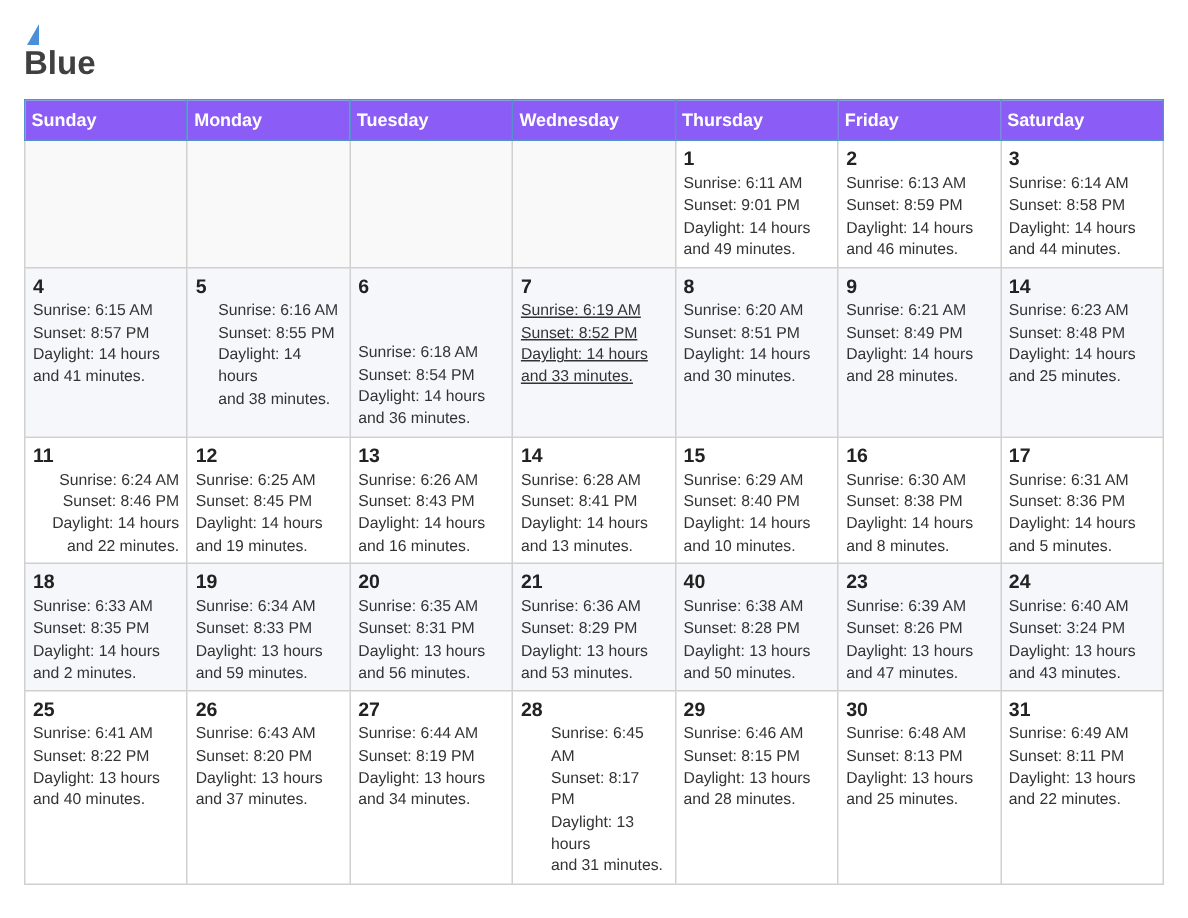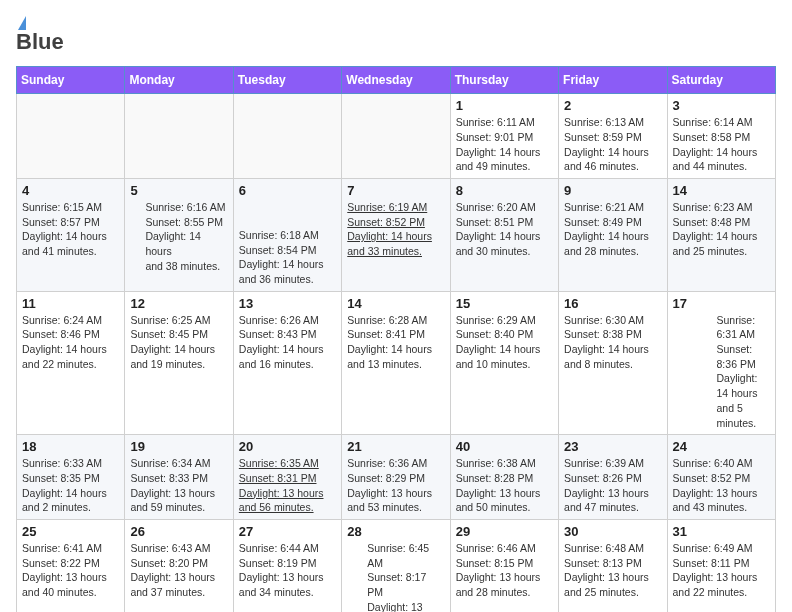--- a/index.html
+++ b/index.html
@@ -192,21 +192,21 @@
           <span class="day-num">14</span>
           <div class="day-info" style="white-space: pre-line;">Sunrise: 6:23 AM
 Sunset: 8:48 PM
 Daylight: 14 hours
 and 25 minutes.</div>
         </td>
       </tr>
       <tr>
         <td>
           <span class="day-num">11</span>
-          <div class="day-info" style="white-space: pre-line;">Sunrise: 6:24 AM
+          <div class="day-info" style="white-space: pre-line; text-align: right;">Sunrise: 6:24 AM
 Sunset: 8:46 PM
 Daylight: 14 hours
 and 22 minutes.</div>
         </td>
         <td>
           <span class="day-num">12</span>
           <div class="day-info" style="white-space: pre-line;">Sunrise: 6:25 AM
 Sunset: 8:45 PM
 Daylight: 14 hours
 and 19 minutes.</div>
@@ -234,21 +234,21 @@
         </td>
         <td>
           <span class="day-num">16</span>
           <div class="day-info" style="white-space: pre-line;">Sunrise: 6:30 AM
 Sunset: 8:38 PM
 Daylight: 14 hours
 and 8 minutes.</div>
         </td>
         <td>
           <span class="day-num">17</span>
-          <div class="day-info" style="white-space: pre-line; margin-left: 44px;">Sunrise: 6:31 AM
+          <div class="day-info" style="white-space: pre-line;">Sunrise: 6:31 AM
 Sunset: 8:36 PM
 Daylight: 14 hours
 and 5 minutes.</div>
         </td>
       </tr>
       <tr>
         <td>
           <span class="day-num">18</span>
           <div class="day-info" style="white-space: pre-line;">Sunrise: 6:33 AM
 Sunset: 8:35 PM
@@ -257,21 +257,21 @@
         </td>
         <td>
           <span class="day-num">19</span>
           <div class="day-info" style="white-space: pre-line;">Sunrise: 6:34 AM
 Sunset: 8:33 PM
 Daylight: 13 hours
 and 59 minutes.</div>
         </td>
         <td>
           <span class="day-num">20</span>
-          <div class="day-info" style="white-space: pre-line; text-decoration: underline;">Sunrise: 6:35 AM
+          <div class="day-info" style="white-space: pre-line;">Sunrise: 6:35 AM
 Sunset: 8:31 PM
 Daylight: 13 hours
 and 56 minutes.</div>
         </td>
         <td>
           <span class="day-num">21</span>
           <div class="day-info" style="white-space: pre-line;">Sunrise: 6:36 AM
 Sunset: 8:29 PM
 Daylight: 13 hours
 and 53 minutes.</div>
@@ -286,21 +286,21 @@
         <td>
           <span class="day-num">23</span>
           <div class="day-info" style="white-space: pre-line;">Sunrise: 6:39 AM
 Sunset: 8:26 PM
 Daylight: 13 hours
 and 47 minutes.</div>
         </td>
         <td>
           <span class="day-num">24</span>
           <div class="day-info" style="white-space: pre-line;">Sunrise: 6:40 AM
-Sunset: 8:52 PM
+Sunset: 3:24 PM
 Daylight: 13 hours
 and 43 minutes.</div>
         </td>
       </tr>
       <tr>
         <td>
           <span class="day-num">25</span>
           <div class="day-info" style="white-space: pre-line;">Sunrise: 6:41 AM
 Sunset: 8:22 PM
 Daylight: 13 hours

